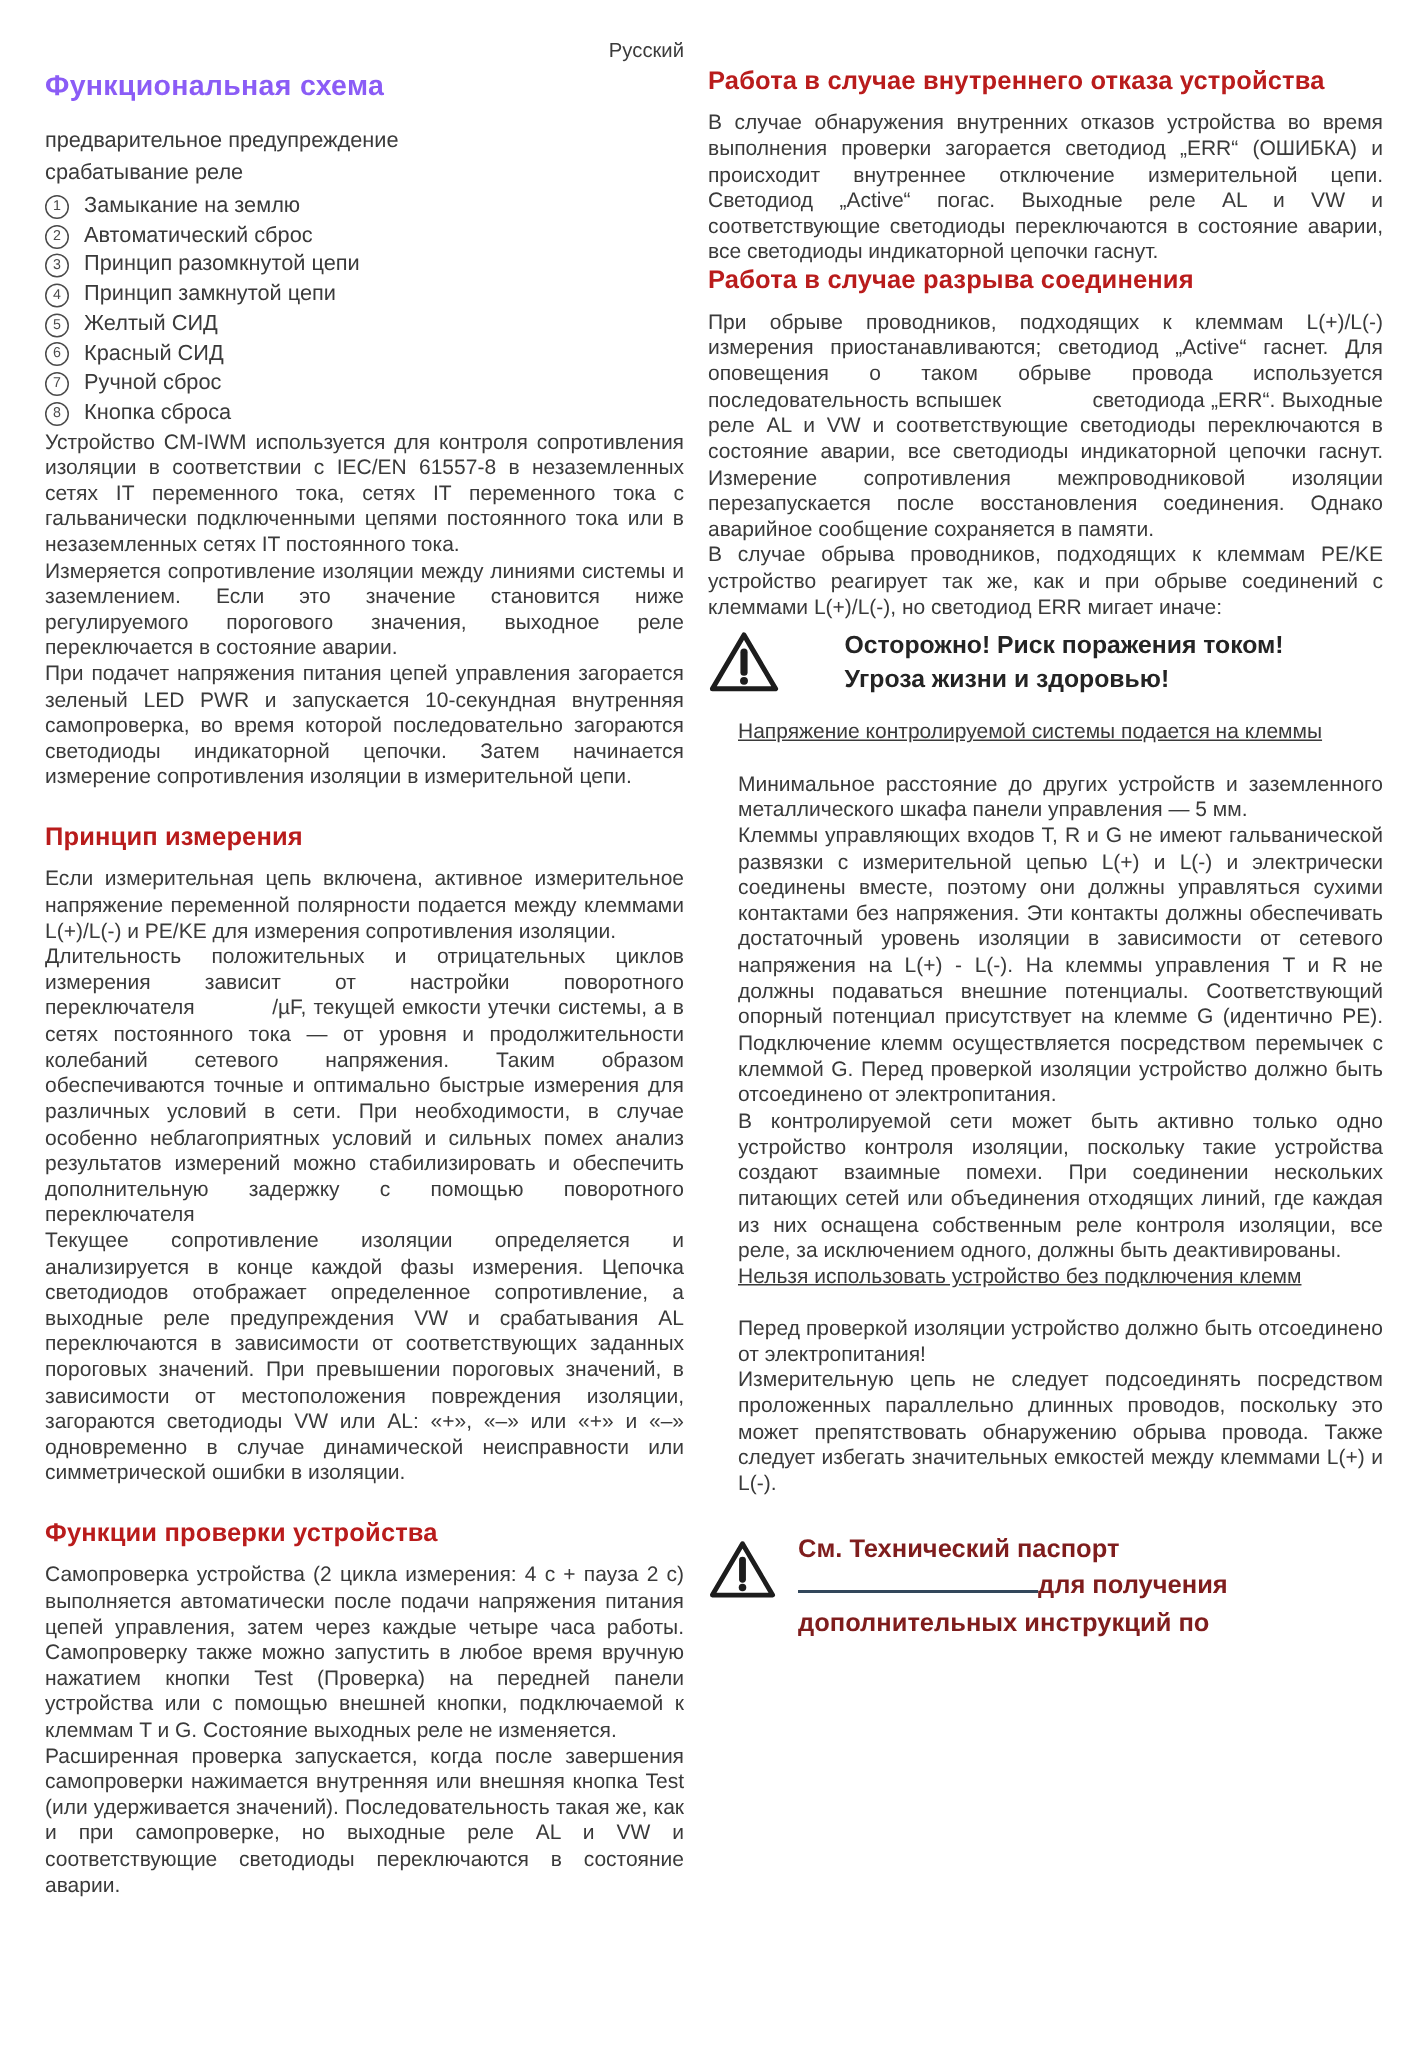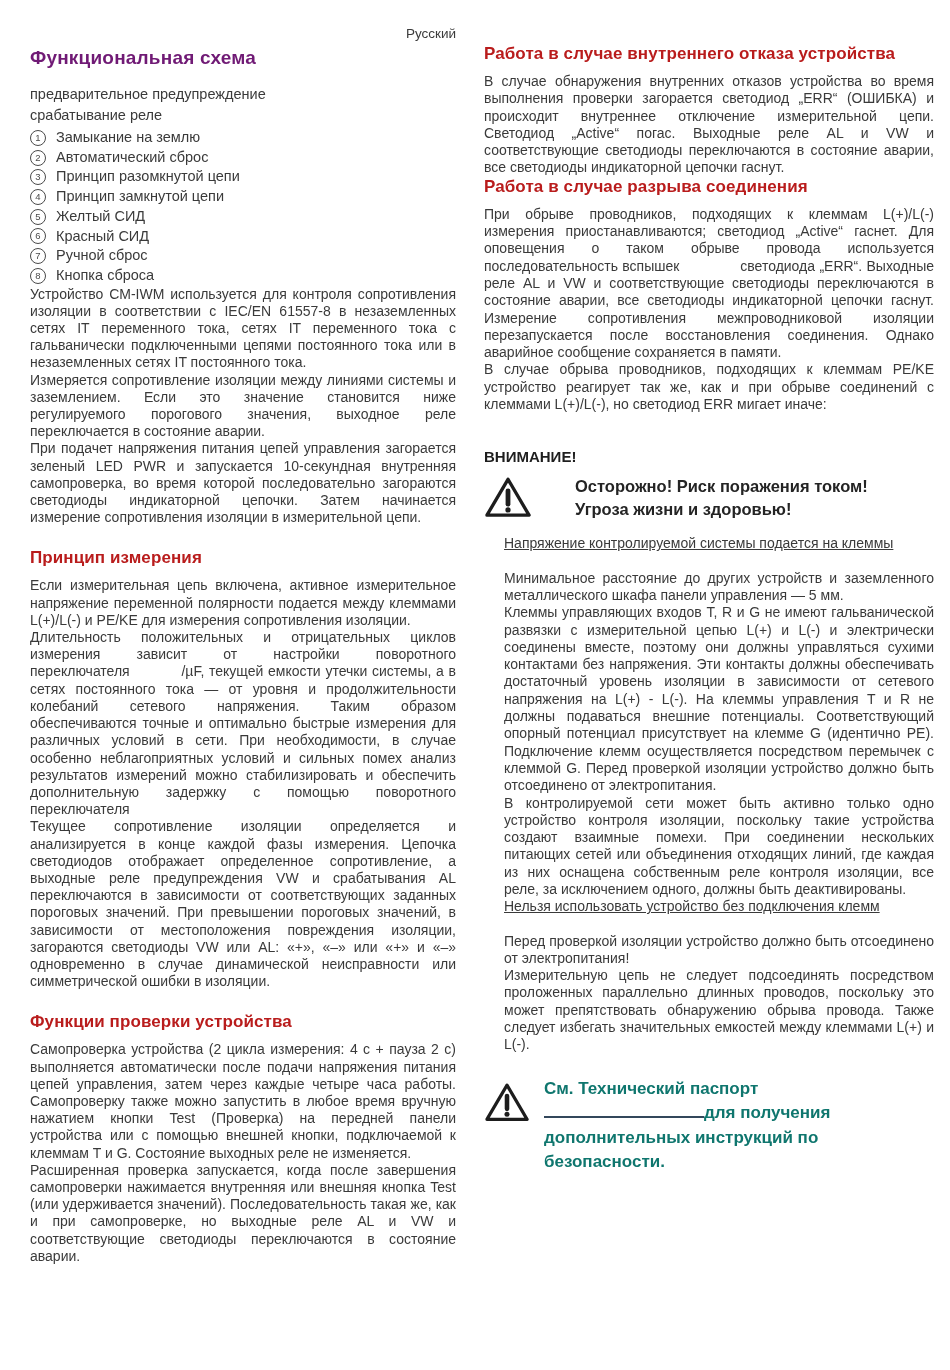--- a/index.html
+++ b/index.html
@@ -2,27 +2,27 @@
 <html><head>
 <meta charset="utf-8">
 <style>
   html,body{margin:0;padding:0;background:#ffffff;}
   body{
     width:950px;height:1370px;
     font-family:"Liberation Sans",sans-serif;
     color:#343434;
     -webkit-font-smoothing:antialiased;
   }
-  .page{display:flex;padding:24px 12px 0 30px;gap:28px;box-sizing:border-box;}
+  .page{display:flex;padding:24px 12px 0 30px;gap:16px;box-sizing:border-box;}
   .col-left{width:426px;flex:none;}
   .col-right{width:450px;flex:none;padding-top:20px;}
 
   .lang{ text-align:right; font-size:13.5px; color:#3b3b3b; margin:2px 0 6px 0;}
 
-  h1.doc-title{font-size:19px;font-weight:bold;color:#701a75;margin:2px 0 15px 0;letter-spacing:.2px;}
+  h1.doc-title{font-size:19px;font-weight:bold;color:#8b5cf6;margin:2px 0 15px 0;letter-spacing:.2px;}
   .intro-line{font-size:14.5px;line-height:21px;color:#3a3a3a;}
   ol.num-list{list-style:none;margin:2px 0 0 0;padding:0;}
   ol.num-list li{display:flex;align-items:center;gap:10px;line-height:19.7px;font-size:14.5px;color:#3a3a3a;}
   .circ{
     flex:none;width:14px;height:14px;border:1.2px solid #4a4a4a;border-radius:50%;
     font-size:9.5px;line-height:14px;text-align:center;color:#4a4a4a;
   }
 
   h2.sec{font-size:17px;font-weight:bold;color:#b91c1c;margin:22px 0 9px 0;letter-spacing:.1px;}
   .col-right h2.sec:first-child{margin-top:0;}
@@ -31,21 +31,21 @@
 
   h2.attn{font-size:15px;font-weight:bold;color:#1e1e1e;margin:35px 0 10px 0;}
 
   .warn-row{display:flex;align-items:flex-start;margin:6px 0 14px 0;}
   .warn-icon{flex:none;}
   .warn1-text{margin-left:43px;font-weight:bold;font-size:16.5px;line-height:23px;color:#242424;}
   .attn-body{padding-left:20px;}
   .attn-body p.gap-after{margin-bottom:17px;text-decoration:underline;}
 
   .warn-row.second{margin-top:23px;}
-  .warn2-text{margin-left:14px;font-weight:bold;font-size:17px;line-height:24.5px;color:#0f766e;}
+  .warn2-text{margin-left:14px;font-weight:bold;font-size:17px;line-height:24.5px;color:#7f1d1d;}
   .blank-underline{display:inline-block;width:160px;border-bottom:2.5px solid #33475b;height:14px;vertical-align:baseline;}
 </style>
 </head>
 <body>
 
 <div class="page">
 
   <div class="col-left">
     <div class="lang">Русский</div>
 
@@ -115,21 +115,20 @@
       <h2 class="sec">Работа в случае внутреннего отказа устройства</h2>
       <p class="body">В случае обнаружения внутренних отказов устройства во время выполнения проверки загорается светодиод „ERR“ (ОШИБКА) и происходит внутреннее отключение измерительной цепи. Светодиод „Active“ погас. Выходные реле AL и VW и соответствующие светодиоды переключаются в состояние аварии, все светодиоды индикаторной цепочки гаснут.</p>
     </section>
 
     <section>
       <h2 class="sec">Работа в случае разрыва соединения</h2>
       <p class="body">При обрыве проводников, подходящих к клеммам L(+)/L(-) измерения приостанавливаются; светодиод „Active“ гаснет. Для оповещения о таком обрыве провода используется последовательность вспышек&nbsp;&nbsp;&nbsp;&nbsp;&nbsp;&nbsp;&nbsp;&nbsp;&nbsp;&nbsp;&nbsp;&nbsp;&nbsp;&nbsp;светодиода „ERR“. Выходные реле AL и VW и соответствующие светодиоды переключаются в состояние аварии, все светодиоды индикаторной цепочки гаснут. Измерение сопротивления межпроводниковой изоляции перезапускается после восстановления соединения. Однако аварийное сообщение сохраняется в памяти.</p>
       <p class="body">В случае обрыва проводников, подходящих к клеммам PE/KE устройство реагирует так же, как и при обрыве соединений с клеммами L(+)/L(-), но светодиод ERR мигает иначе:</p>
     </section>
 
-    <h2 class="attn">ВНИМАНИЕ!</h2>
 
     <div class="warn-row">
       <svg class="warn-icon" viewBox="0 0 100 92" width="48" height="44" aria-hidden="true">
         <path d="M50 9 L94 84 L6 84 Z" fill="none" stroke="#1d1d1d" stroke-width="7" stroke-linejoin="round"></path>
         <line x1="50" y1="33" x2="50" y2="61" stroke="#1d1d1d" stroke-width="10" stroke-linecap="round"></line>
         <circle cx="50" cy="73" r="5.5" fill="#1d1d1d"></circle>
       </svg>
       <div class="warn1-text">
         <div>Осторожно! Риск поражения током!</div>
         <div>Угроза жизни и здоровью!</div>
@@ -149,18 +148,17 @@
     <div class="warn-row second">
       <svg class="warn-icon" viewBox="0 0 100 92" width="46" height="42" aria-hidden="true" style="margin-top:4px;">
         <path d="M50 9 L94 84 L6 84 Z" fill="none" stroke="#1d1d1d" stroke-width="7" stroke-linejoin="round"></path>
         <line x1="50" y1="33" x2="50" y2="61" stroke="#1d1d1d" stroke-width="10" stroke-linecap="round"></line>
         <circle cx="50" cy="73" r="5.5" fill="#1d1d1d"></circle>
       </svg>
       <div class="warn2-text">
         <div>См. Технический паспорт</div>
         <div><span class="blank-underline"></span><span>для получения</span></div>
         <div>дополнительных инструкций по</div>
-        <div>безопасности.</div>
       </div>
     </div>
 
   </div>
 </div>
 
 </body></html>

